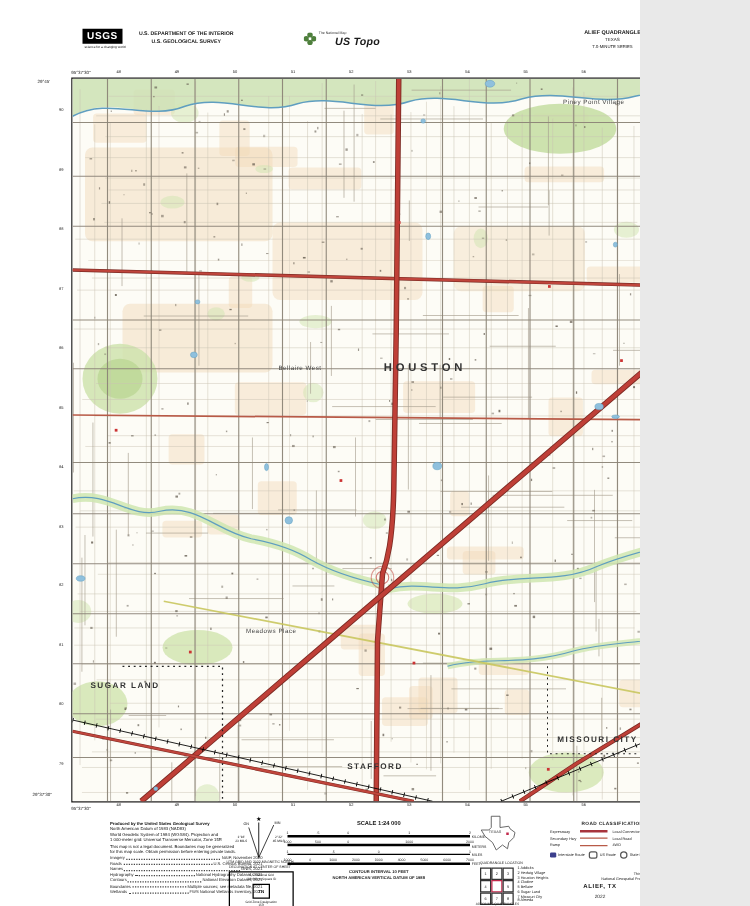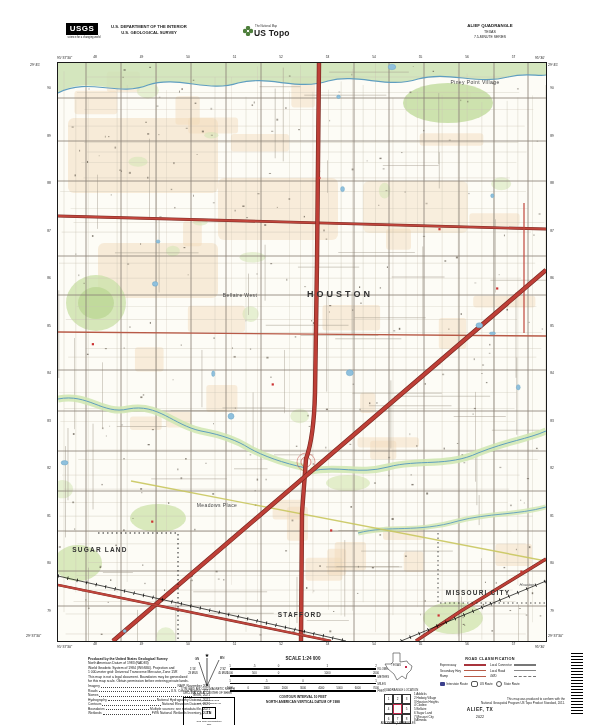--- a/index.html
+++ b/index.html
@@ -1,26 +1,26 @@
 <!DOCTYPE html>
 <html><head>
 <meta charset="utf-8">
 <style>
   html,body{margin:0;padding:0;background:#e9e9e9;}
-  .sheet{position:relative;width:600px;height:725px;background:#ffffff;overflow:hidden;
+  .sheet{position:relative;width:512px;height:725px;background:#ffffff;overflow:hidden;
          font-family:"Liberation Sans",sans-serif;color:#1a1a1a;}
   .abs{position:absolute;}
   
   .usgs-box{left:66px;top:23px;width:32px;height:12px;background:#000;color:#fff;
             font-weight:bold;font-size:8px;line-height:12px;text-align:center;letter-spacing:.5px;}
   .usgs-tag{left:64px;top:36px;width:40px;font-size:2.6px;text-align:center;color:#111;}
   .dept{left:104px;top:24px;width:90px;text-align:center;font-size:4.2px;font-weight:bold;line-height:1.5;}
   .ustopo{left:243px;top:24px;width:70px;}
   .ustopo .nm{font-size:2.8px;color:#333;margin-left:12px;}
-  .ustopo .brand{font-size:8.5px;font-weight:bold;margin-left:11px;letter-spacing:.2px;}
+  .ustopo .brand{font-size:8.5px;font-weight:bold;margin-left:25px;letter-spacing:.2px;font-style:italic;}
   .quad{left:420px;top:23px;width:140px;text-align:center;}
   .quad .t1{font-size:4.4px;font-weight:bold;}
   .quad .t2{font-size:3.6px;margin-top:1.5px;}
   .quad .t3{font-size:3.4px;margin-top:1.5px;}
   
   .map-frame{left:57px;top:62px;width:488px;height:578px;border:1px solid #1a1a1a;background:#fdfcf6;}
   .map-label{position:absolute;transform:translate(-50%,-50%);white-space:nowrap;
              font-family:Liberation Sans, sans-serif;color:#222;pointer-events:none;}
   .city-major{font-size:9px;font-weight:bold;letter-spacing:3px;color:#333;}
   .city-med{font-size:6.5px;font-weight:bold;letter-spacing:1.2px;color:#333;}

